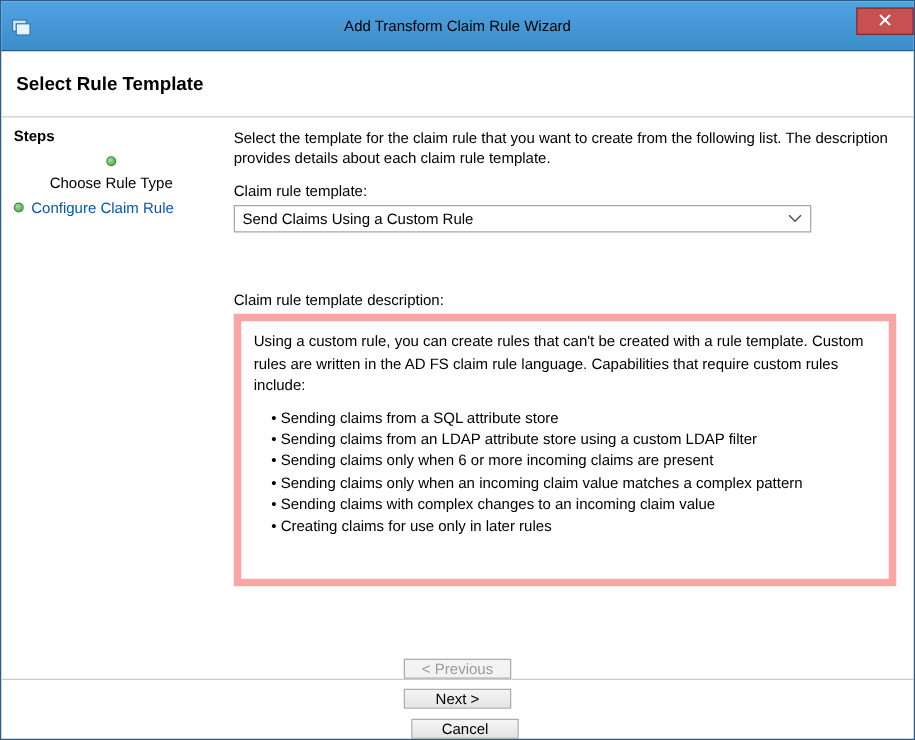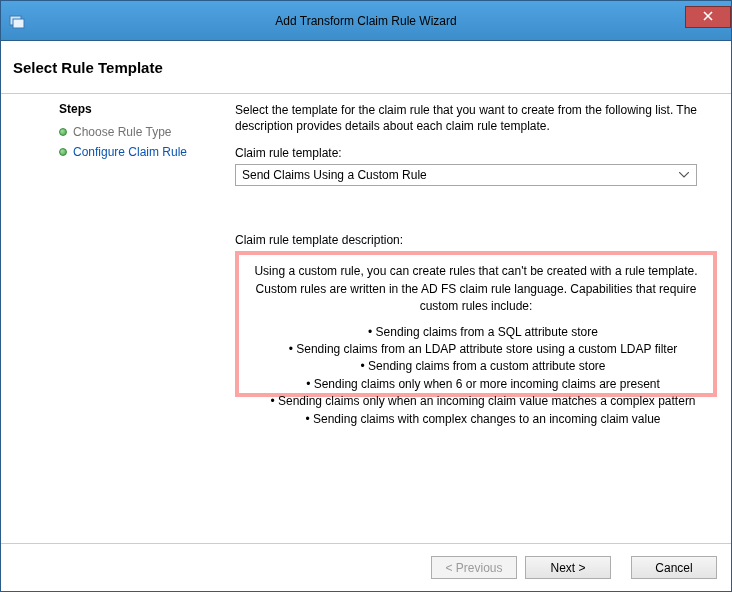--- a/index.html
+++ b/index.html
@@ -72,21 +72,20 @@
   }
   .body {
     flex: 1;
     display: flex;
     min-height: 0;
   }
   .sidebar {
     width: 176px;
     padding: 8px 10px;
     border-right: 0;
-    margin-left: 48px;
   }
   .sidebar-title {
     font-weight: bold;
     font-size: 12px;
     margin-bottom: 6px;
   }
   .step {
     display: flex;
     align-items: center;
     gap: 6px;
@@ -95,21 +94,21 @@
     cursor: pointer;
   }
   .step-bullet {
     width: 8px;
     height: 8px;
     border: 1px solid #3a8a3a;
     border-radius: 50%;
     background: radial-gradient(circle at 35% 35%, #9fe09f, #45a045);
     flex-shrink: 0;
   }
-  .step.current { color: #737373; }
+  .step.current { color: #000000; flex-direction: column; }
   .step.link { color: #0a55b3; }
   .main {
     flex: 1;
     padding: 8px 14px 0 10px;
     display: flex;
     flex-direction: column;
     min-height: 0;
   }
   .intro {
     font-size: 12px;
@@ -139,39 +138,39 @@
     align-items: center;
     justify-content: center;
     color: #444;
   }
   .desc-label {
     font-size: 12px;
     margin-bottom: 4px;
     margin-top: 47px;
   }
   .desc-box {
-    border: 4px solid #fca5a5;
+    border: 6px solid #fca5a5;
     background: #fff;
     padding: 8px 10px;
     font-size: 12px;
     line-height: 1.45;
-    height: 146px;
-    text-align: center;
+    height: 218px;
   }
   .desc-box p { margin: 0 0 8px 0; }
   .desc-box ul { margin: 0; padding-left: 14px; list-style: none; }
   .desc-box li::before { content: "• "; }
   .footer {
     height: 48px;
     border-top: 1px solid #ccc;
     display: flex;
     align-items: center;
     justify-content: flex-end;
     gap: 8px;
     padding: 0 14px;
+    flex-direction: column;
   }
   .btn {
     min-width: 86px;
     height: 23px;
     border: 1px solid #adadad;
     background: linear-gradient(to bottom, #f5f5f5, #e4e4e4);
     font-size: 12px;
     display: flex;
     align-items: center;
     justify-content: center;
@@ -238,24 +237,24 @@
             </svg>
         </span>
       </div>
 
       <div class="desc-label">Claim rule template description:</div>
       <div class="desc-box">
         <p>Using a custom rule, you can create rules that can't be created with a rule template.  Custom rules are written in the AD FS claim rule language.  Capabilities that require custom rules include:</p>
         <ul>
           <li>Sending claims from a SQL attribute store</li>
           <li>Sending claims from an LDAP attribute store using a custom LDAP filter</li>
-          <li>Sending claims from a custom attribute store</li>
           <li>Sending claims only when 6 or more incoming claims are present</li>
           <li>Sending claims only when an incoming claim value matches a complex pattern</li>
           <li>Sending claims with complex changes to an incoming claim value</li>
+          <li>Creating claims for use only in later rules</li>
         </ul>
       </div>
     </div>
 
   </div>
 
   <div class="footer">
     <div class="btn disabled">&lt; Previous</div>
     <div class="btn">Next &gt;</div>
     <div class="btn extra-gap">Cancel</div>

